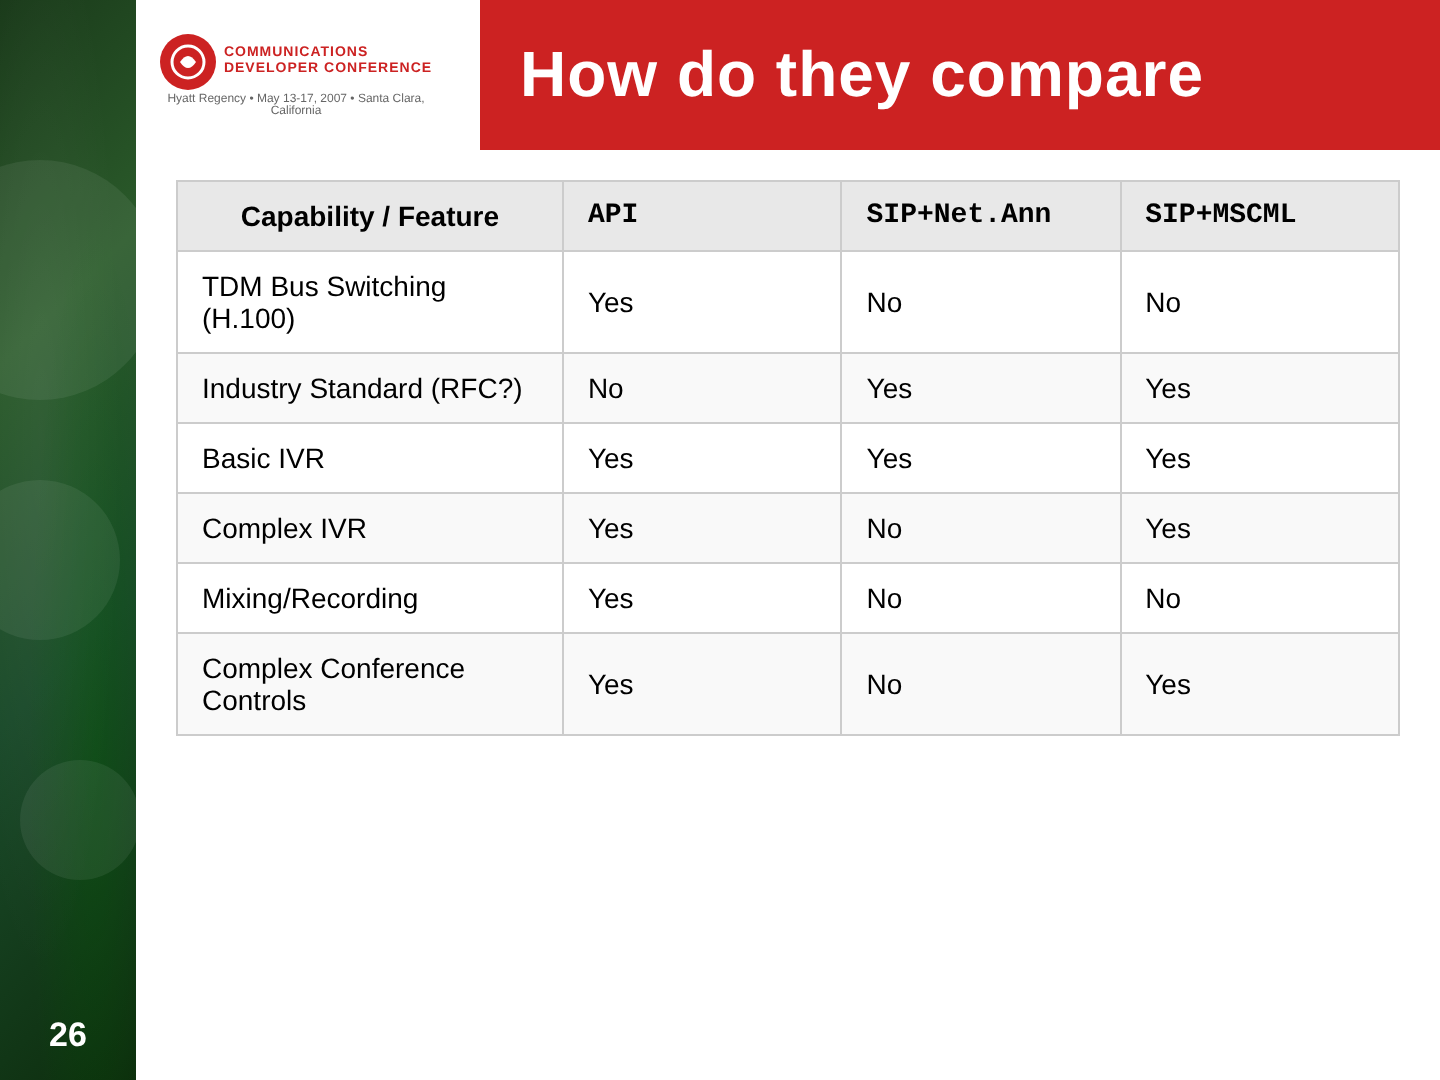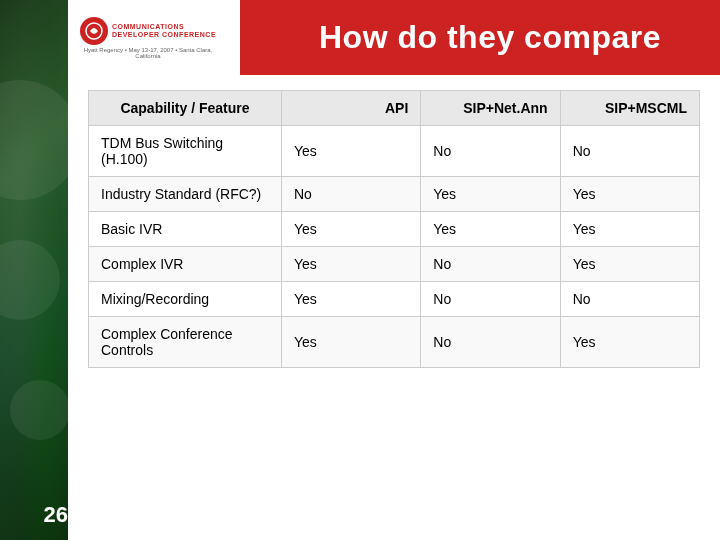--- a/index.html
+++ b/index.html
@@ -31,23 +31,23 @@
       background:
         radial-gradient(ellipse at 30% 40%, rgba(255,255,255,0.05) 0%, transparent 60%),
         radial-gradient(ellipse at 70% 70%, rgba(0,100,0,0.3) 0%, transparent 50%);
     }
 
     .slide-number {
       position: absolute;
       bottom: 12px;
       left: 0;
       width: 68px;
-      text-align: right;
+      text-align: center;
       color: #fff;
-      font-size: 22px;
+      font-size: 17px;
       font-weight: bold;
     }
 
     
     .logo-area {
       position: absolute;
       left: 68px;
       top: 0;
       width: 160px;
       height: 75px;
@@ -105,21 +105,20 @@
     .title-area {
       position: absolute;
       left: 240px;
       top: 0;
       right: 0;
       height: 75px;
       background: #cc2222;
       display: flex;
       align-items: center;
       padding-left: 20px;
-      justify-content: center;
     }
 
     .page-title {
       font-size: 32px;
       font-weight: bold;
       color: #fff;
       letter-spacing: 0.5px;
     }
 
     
@@ -152,21 +151,22 @@
       font-weight: bold;
       font-size: 14px;
     }
 
     .compare-table th:first-child {
       width: 180px;
     }
 
     .compare-table th:not(:first-child) {
       width: 130px;
-      text-align: right;
+      text-align: left;
+      font-family: Liberation Mono, monospace;
     }
 
     .compare-table td:first-child {
       font-weight: normal;
       margin-left: 29px;
     }
 
     .compare-table tr:nth-child(even) td {
       background: #f9f9f9;
     }

